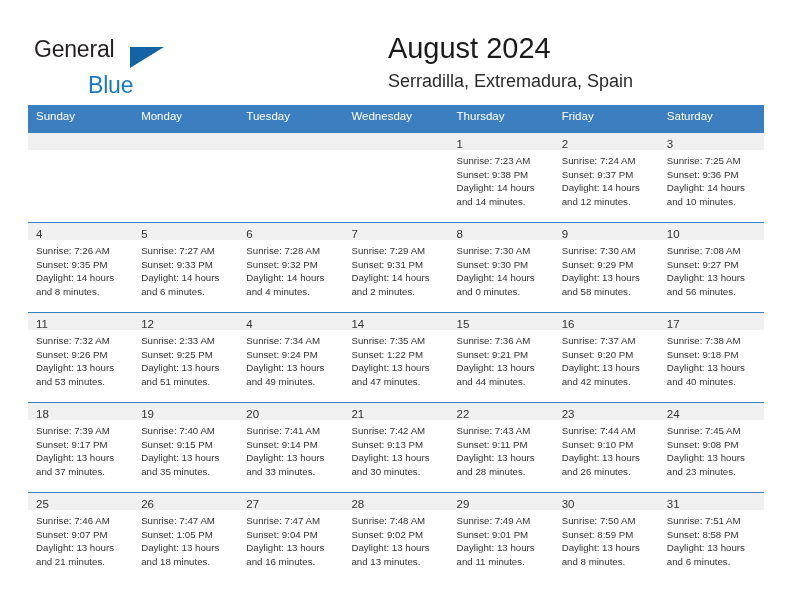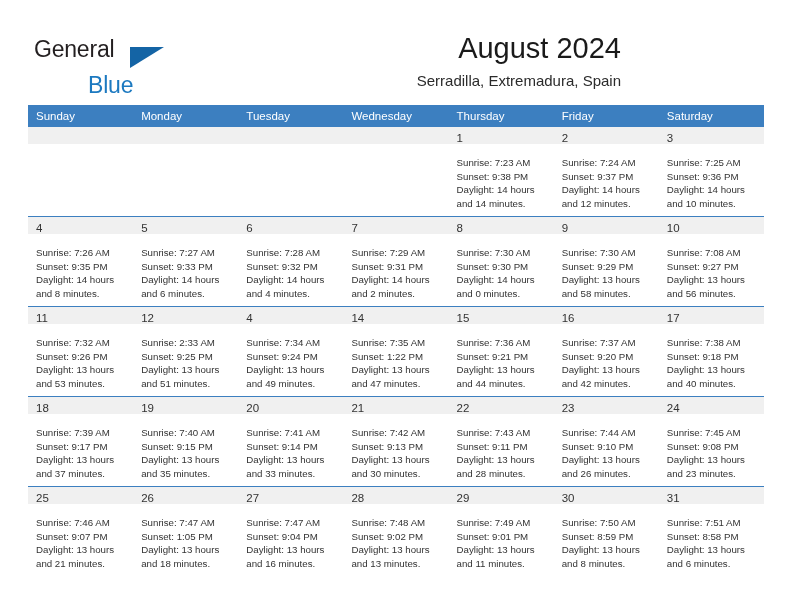--- a/index.html
+++ b/index.html
@@ -60,55 +60,55 @@
     left: 96px;
     top: 11px;
     width: 0;
     height: 0;
     border-left: 34px solid #1464a5;
     border-bottom: 21px solid transparent;
   }
 
   .title-block {
     position: absolute;
-    right: 48px;
+    right: 36px;
     top: 30px;
-    text-align: right;
+    text-align: left;
   }
   .cal-title {
     font-size: 29px;
     color: #1a1a1a;
     line-height: 36px;
     font-weight: normal;
     white-space: nowrap;
   }
   .cal-subtitle {
     margin-top: 5px;
-    font-size: 15px;
+    font-size: 18px;
     color: #2b2b2b;
     line-height: 20px;
     white-space: nowrap;
   }
 
   
   .calendar {
     position: absolute;
     left: 28px;
     top: 105px;
     width: 736px;
     border-collapse: collapse;
     table-layout: fixed;
   }
   .calendar th {
     background: #3c7fc0;
     color: #ffffff;
     font-size: 11.5px;
     font-weight: normal;
     text-align: left;
-    padding: 5px 0 5px 8px;
+    padding: 5px 0 11px 8px;
     height: 11px;
     border: none;
   }
   .calendar td {
     vertical-align: top;
     padding: 0;
     height: 89px;
     border-top: 1px solid #3c7fc0;
     background: #ffffff;
   }
@@ -120,21 +120,21 @@
     height: 17px;
     padding: 1px 0 0 8px;
     box-sizing: border-box;
   }
   .daynum {
     font-size: 11.5px;
     color: #333333;
     line-height: 15px;
   }
   .cell-body {
-    padding: 12px 6px 0 8px;
+    padding: 4px 6px 0 8px;
   }
   .cell-body div {
     font-size: 9.7px;
     line-height: 13.6px;
     color: #333333;
     white-space: nowrap;
   }
   td.empty .daynum-bar {
     background: #f0f0f0;
   }

